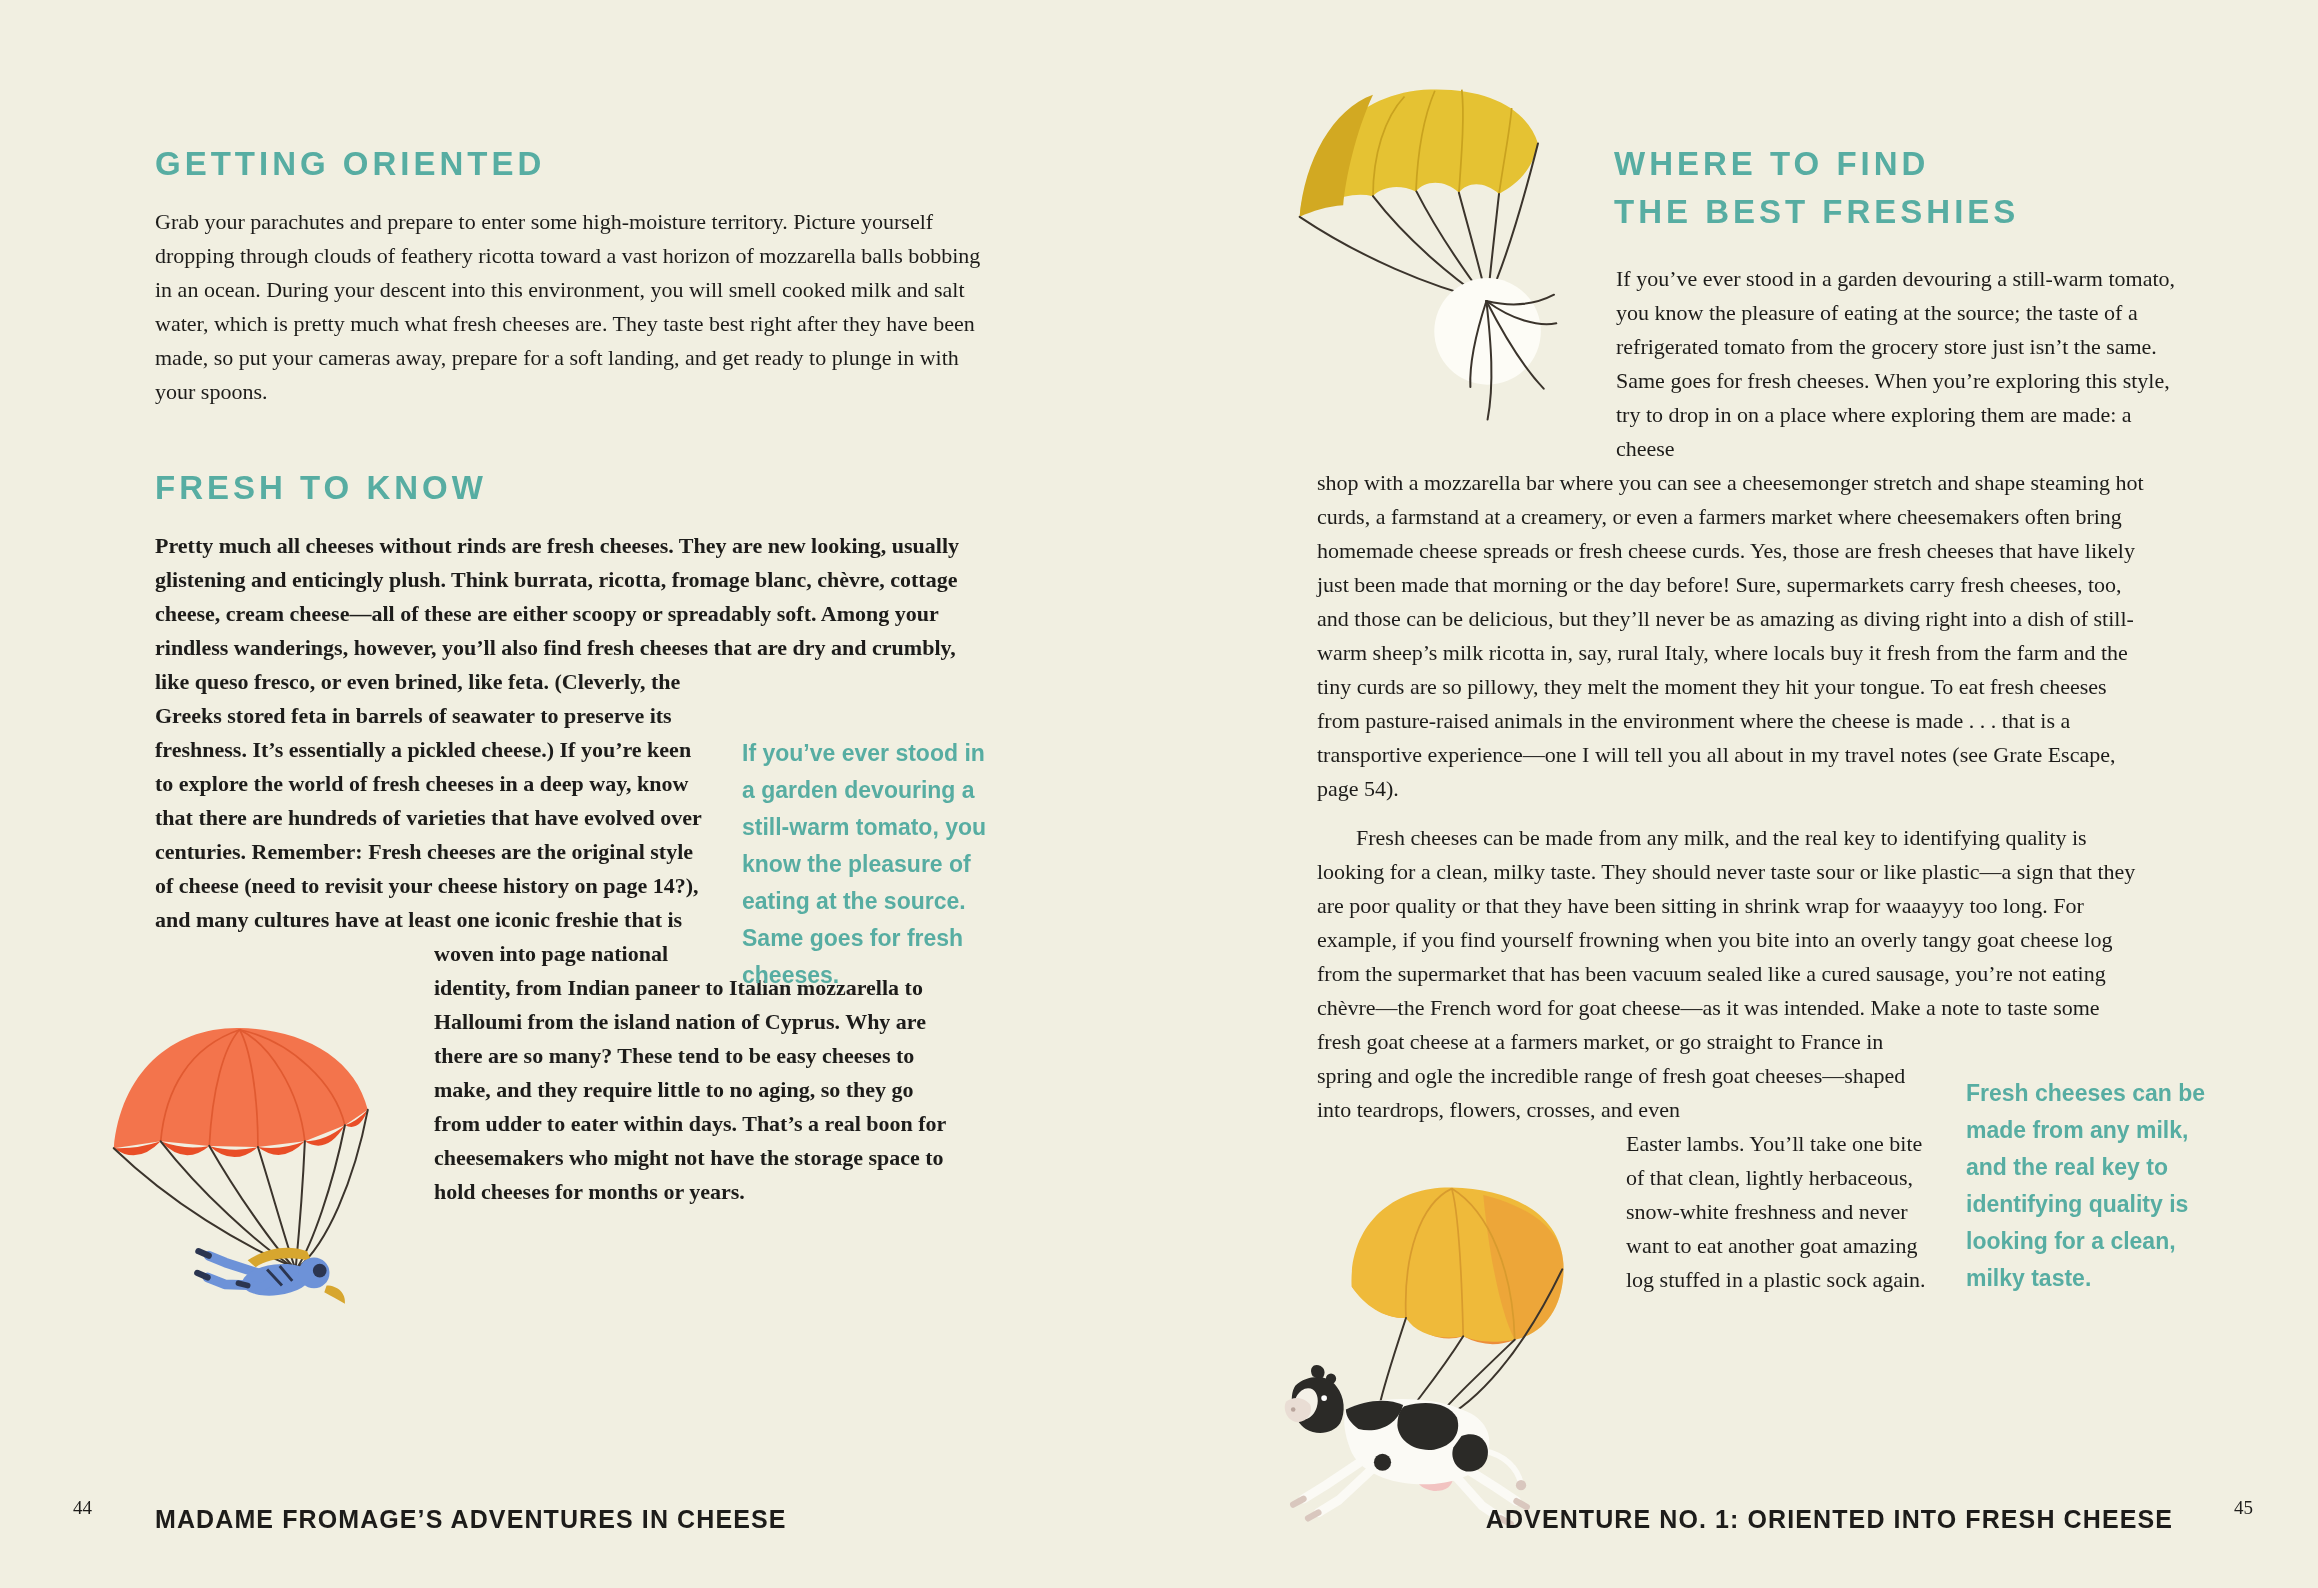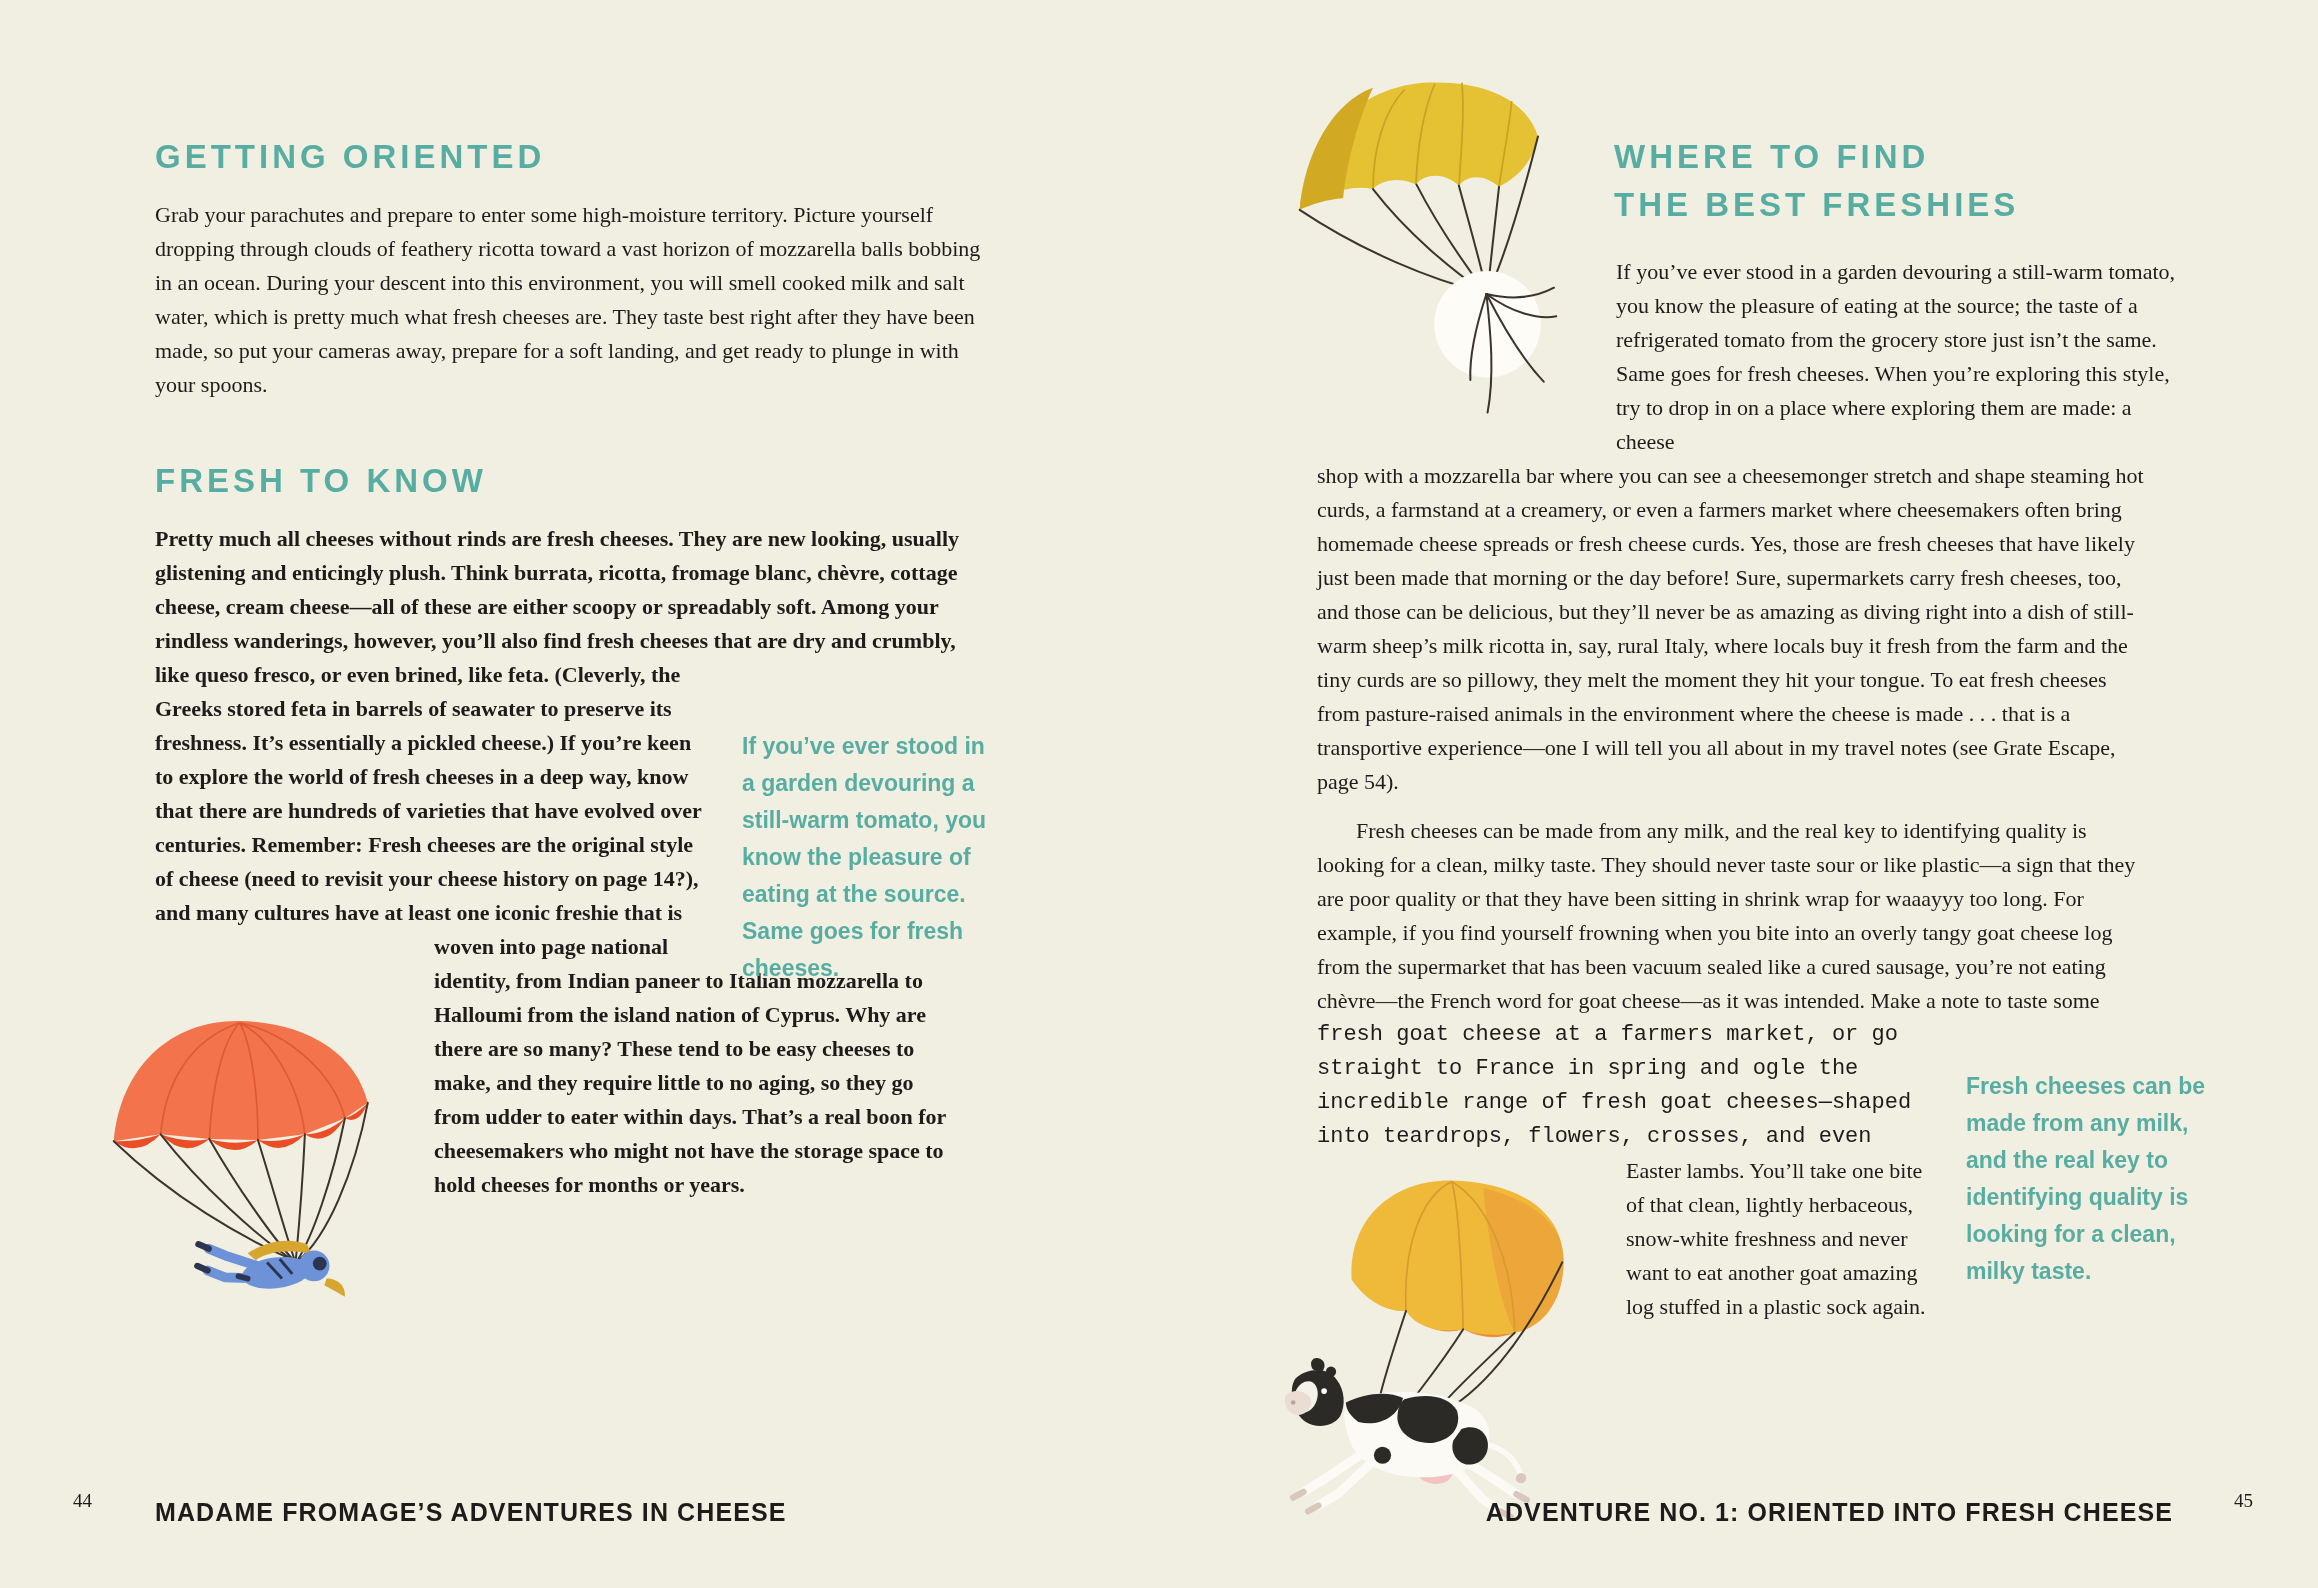--- a/index.html
+++ b/index.html
@@ -30,21 +30,21 @@
   }
   svg{display:block;}
   .cord{stroke:var(--cord,#3b342c);stroke-width:3.5;fill:none;stroke-linecap:round;}
   .moz-seam{stroke:var(--moz_seam,#cfa928);stroke-width:3;fill:none;}
   .sky-seam{stroke:var(--sky_seam,#e05a31);stroke-width:3;fill:none;}
   .cow-seam{stroke:var(--cow_seam,#d89b2e);stroke-width:3;fill:none;}
 </style>
 </head>
 <body>
 
-<div class="abs" style="inset:0;">
+<div class="abs" style="inset:0;margin-top:7px;">
 
   <div>
 
     <div class="abs heading" style="left:155px;top:133px;">GETTING ORIENTED</div>
 
     <div class="abs body-text w-full" style="left:155px;top:198px;">Grab your parachutes and prepare to enter some high-moisture territory. Picture yourself dropping through clouds of feathery ricotta toward a vast horizon of mozzarella balls bobbing in an ocean. During your descent into this environment, you will smell cooked milk and salt water, which is pretty much what fresh cheeses are. They taste best right after they have been made, so put your cameras away, prepare for a soft landing, and get ready to plunge in with your spoons.</div>
 
     <div class="abs heading" style="left:155px;top:457px;">FRESH TO KNOW</div>
 
     <div class="abs body-text" style="left:155px;top:522px;width:859px;font-weight:bold;">
@@ -129,21 +129,21 @@
       </g>
     </svg>
 
     <div class="abs heading" style="left:1614px;top:133px;">WHERE TO FIND
 THE BEST FRESHIES</div>
 
     <div class="abs body-text" style="left:1317px;top:255px;width:859px;">
       <div class="seg" style="margin-left:299px;width:567px;">If you’ve ever stood in a garden devouring a still-warm tomato, you know the pleasure of eating at the source; the taste of a refrigerated tomato from the grocery store just isn’t the same. Same goes for fresh cheeses. When you’re exploring this style, try to drop in on a place where exploring them are made: a cheese</div>
       <div class="seg w-full">shop with a mozzarella bar where you can see a cheesemonger stretch and shape steaming hot curds, a farmstand at a creamery, or even a farmers market where cheesemakers often bring homemade cheese spreads or fresh cheese curds. Yes, those are fresh cheeses that have likely just been made that morning or the day before! Sure, supermarkets carry fresh cheeses, too, and those can be delicious, but they’ll never be as amazing as diving right into a dish of still-warm sheep’s milk ricotta in, say, rural Italy, where locals buy it fresh from the farm and the tiny curds are so pillowy, they melt the moment they hit your tongue. To eat fresh cheeses from pasture-raised animals in the environment where the cheese is made . . . that is a transportive experience—one I will tell you all about in my travel notes (see Grate Escape, page 54).</div>
       <div class="seg w-full" style="margin-top:15px;text-indent:39px;">Fresh cheeses can be made from any milk, and the real key to identifying quality is looking for a clean, milky taste. They should never taste sour or like plastic—a sign that they are poor quality or that they have been sitting in shrink wrap for waaayyy too long. For example, if you find yourself frowning when you bite into an overly tangy goat cheese log from the supermarket that has been vacuum sealed like a cured sausage, you’re not eating chèvre—the French word for goat cheese—as it was intended. Make a note to taste some</div>
-      <div class="seg" style="width:607px;font-family:Liberation Mono, monospace;">fresh goat cheese at a farmers market, or go straight to France in spring and ogle the incredible range of fresh goat cheeses—shaped into teardrops, flowers, crosses, and even</div>
+      <div class="seg" style="width:607px;">fresh goat cheese at a farmers market, or go straight to France in spring and ogle the incredible range of fresh goat cheeses—shaped into teardrops, flowers, crosses, and even</div>
       <div class="seg" style="margin-left:309px;width:315px;">Easter lambs. You’ll take one bite of that clean, lightly herbaceous, snow-white freshness and never want to eat another goat amazing log stuffed in a plastic sock again.</div>
     </div>
 
     <div class="abs pullquote" style="left:1966px;top:1068px;">Fresh cheeses can be made from any milk, and the real key to identifying quality is looking for a clean, milky taste.</div>
 
     <svg class="abs" style="left:1260px;top:1162px;" width="561" height="401" viewBox="0 0 980 700">
       <g>
         <path d="M160,205 Q205,262 255,260 Q205,240 160,205 Z" style="fill:var(--cow_shade)"></path>
         <path d="M255,260 Q305,308 355,292 Q302,286 255,260 Z" style="fill:var(--cow_shade)"></path>
         <path d="M355,292 Q400,316 445,298 Q398,294 355,292 Z" style="fill:var(--cow_shade)"></path>

